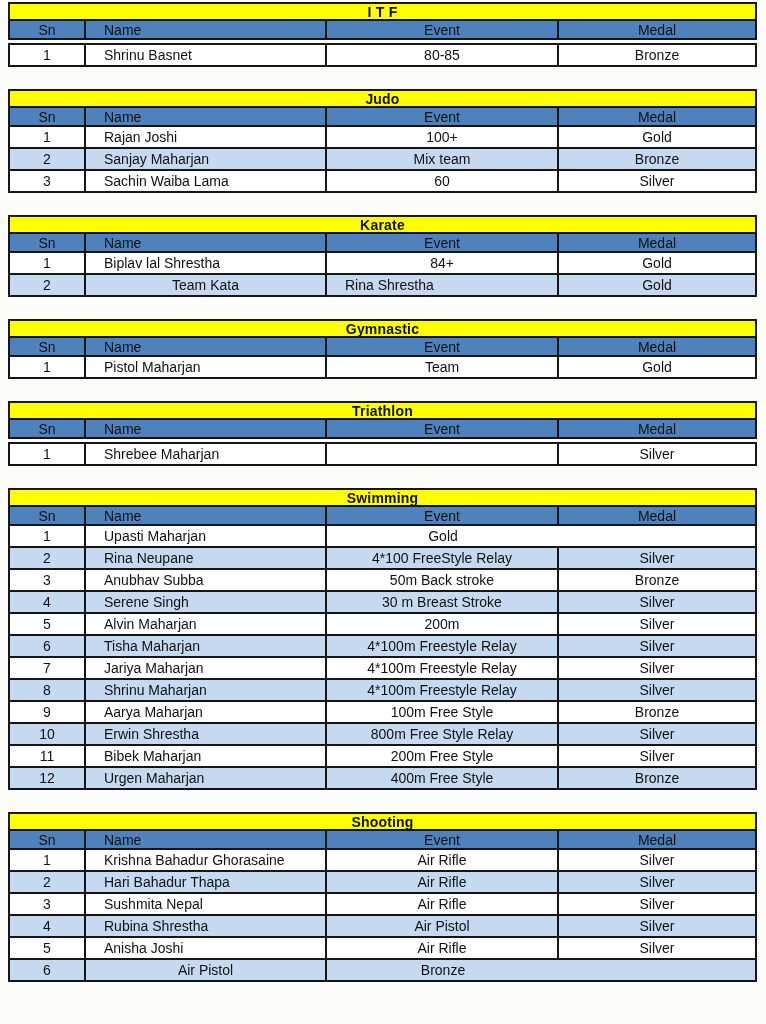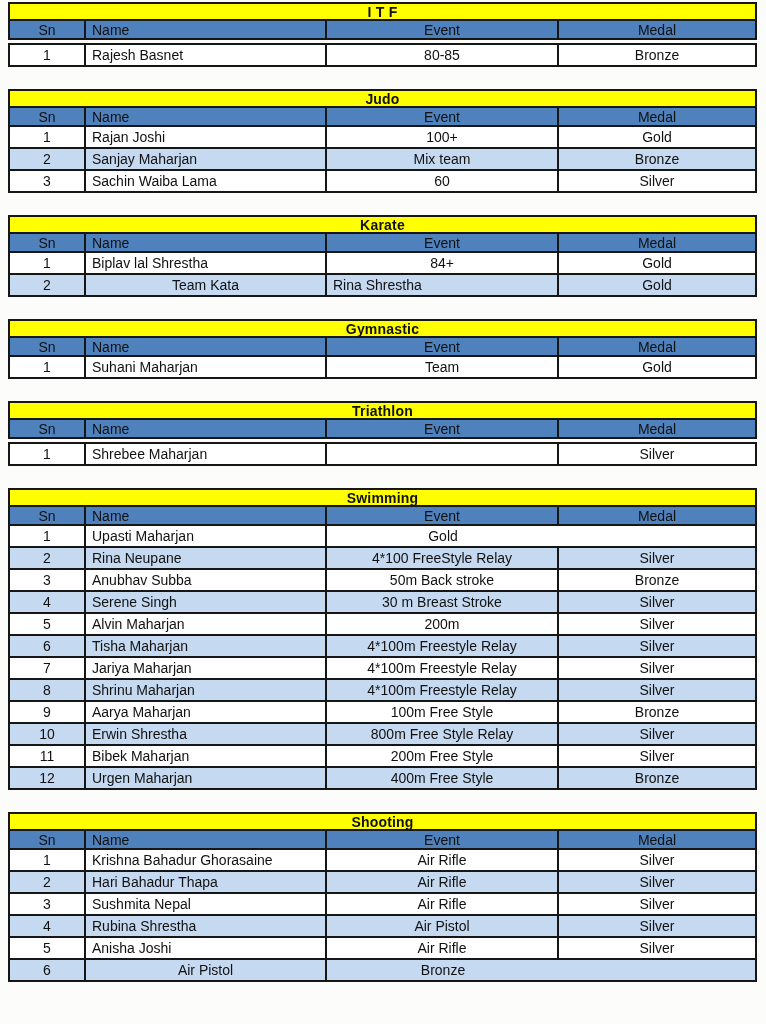--- a/index.html
+++ b/index.html
@@ -56,40 +56,40 @@
   .cell {
     display: flex;
     align-items: center;
     justify-content: center;
     font-size: 14px;
     white-space: nowrap;
     overflow: hidden;
     color: var(--text);
   }
   .c-sn, .c-name, .c-event { border-right: 2px solid var(--border); }
-  .c-name { justify-content: flex-start; padding-left: 6px; }
+  .c-name { justify-content: flex-start; padding-left: 18px; }
 </style>
 </head>
 <body>
 
 <div class="page">
   <div id="tables-root">
       <div class="tbl">
         <div class="title-bar">I T F</div>
         <div class="hdr">
           <div class="cell c-sn">Sn</div>
           <div class="cell c-name">Name</div>
           <div class="cell c-event">Event</div>
           <div class="cell c-medal">Medal</div>
         </div>
         <div class="hdr-gap"></div>
         <div class="rows gapped">
           <div class="row">
             <div class="cell c-sn">1</div>
-            <div class="cell c-name">Rajesh Basnet</div>
+            <div class="cell c-name">Shrinu Basnet</div>
             <div class="cell c-event">80-85</div>
             <div class="cell c-medal">Bronze</div>
           </div>
         </div>
       </div>
       <div class="tbl">
         <div class="title-bar">Judo</div>
         <div class="hdr">
           <div class="cell c-sn">Sn</div>
           <div class="cell c-name">Name</div>
@@ -144,21 +144,21 @@
         <div class="title-bar">Gymnastic</div>
         <div class="hdr">
           <div class="cell c-sn">Sn</div>
           <div class="cell c-name">Name</div>
           <div class="cell c-event">Event</div>
           <div class="cell c-medal">Medal</div>
         </div>
         <div class="rows">
           <div class="row">
             <div class="cell c-sn">1</div>
-            <div class="cell c-name">Suhani Maharjan</div>
+            <div class="cell c-name">Pistol Maharjan</div>
             <div class="cell c-event">Team</div>
             <div class="cell c-medal">Gold</div>
           </div>
         </div>
       </div>
       <div class="tbl">
         <div class="title-bar">Triathlon</div>
         <div class="hdr">
           <div class="cell c-sn">Sn</div>
           <div class="cell c-name">Name</div>

